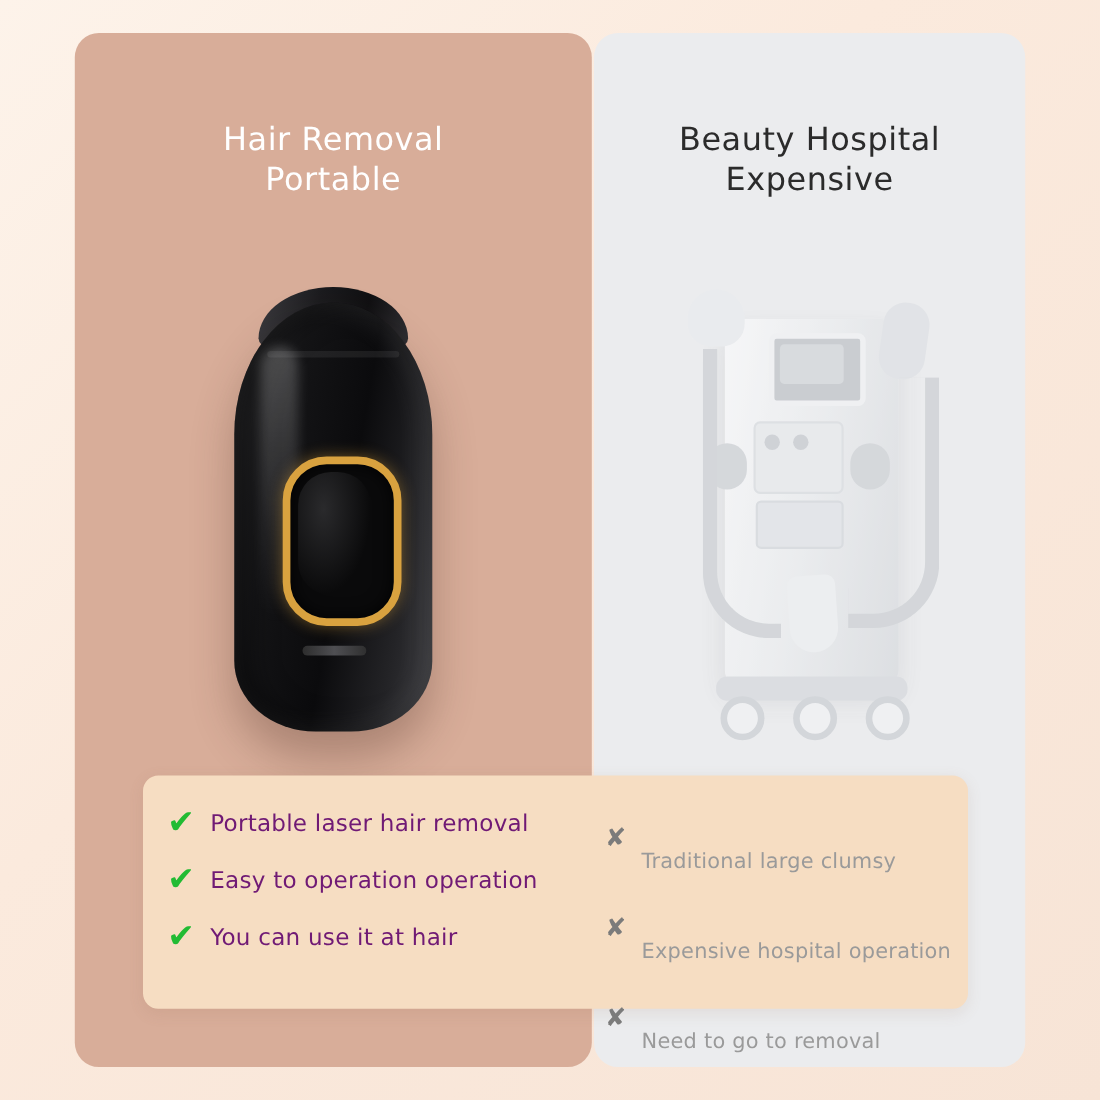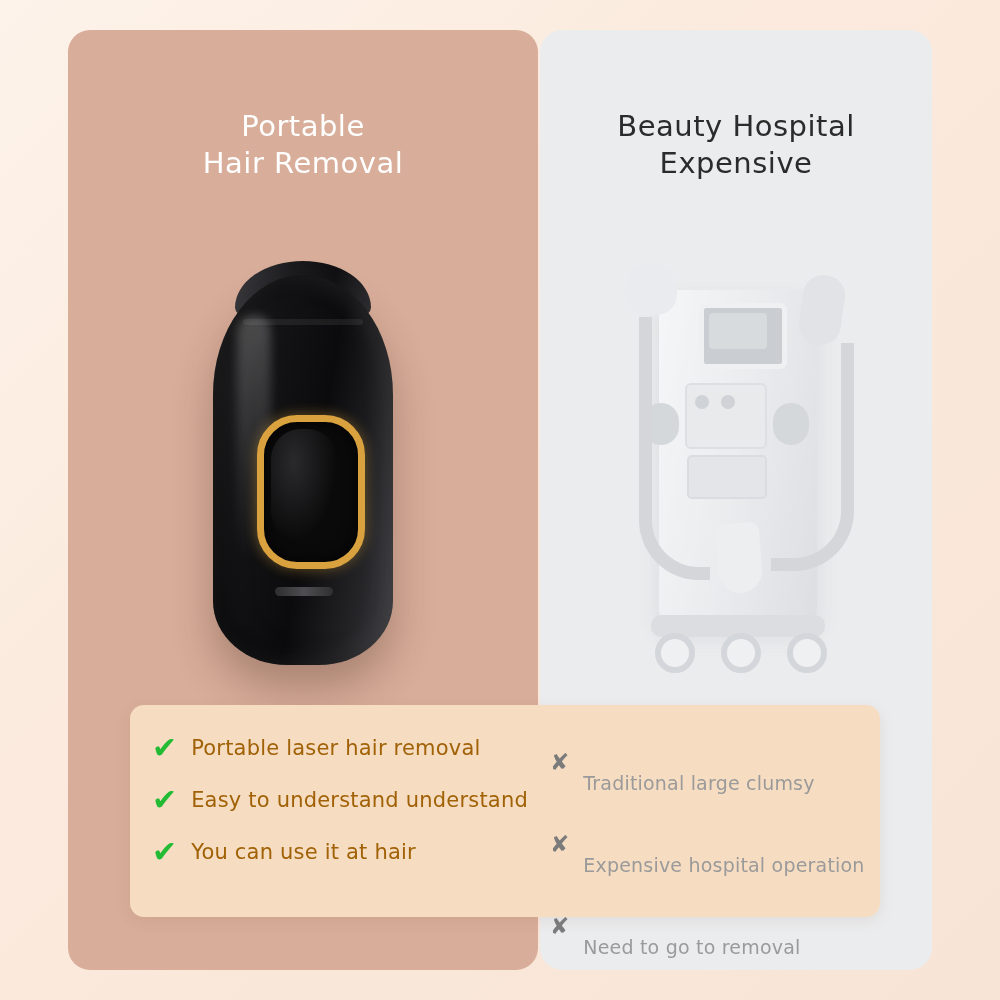--- a/index.html
+++ b/index.html
@@ -107,33 +107,33 @@
     background:#f6ddc2;border-radius:14px;
     box-shadow:0 4px 14px rgba(150,110,80,.12);
   }
   .feat-col{position:absolute;top:26px;}
   .col-pro{left:22px;width:380px;}
   .col-con{left:420px;width:320px;}
   .feat-row{display:flex;align-items:center;margin-bottom:18px;min-height:34px;}
   .mark{flex:0 0 auto;margin-right:14px;font-weight:bold;line-height:1;}
   .mark-check{color:#22bb33;font-size:30px;}
   .mark-x{color:#7b7b7b;font-size:23px;}
-  .feat-text{font-size:21px;color:#a16207;letter-spacing:.2px;}
+  .feat-text{font-size:21px;color:#701a75;letter-spacing:.2px;}
   .col-con .feat-text{font-size:19px;color:#9a9a9a;margin-top:41px;}
   .col-con .feat-row{margin-bottom:19px;}
 </style>
 </head>
 <body>
 
 <div class="stage">
 
   <div class="panel panel-left">
     <div class="panel-title">
+      <div>Hair Removal</div>
       <div>Portable</div>
-      <div>Hair Removal</div>
     </div>
 
     <div class="device">
       <div class="cap"></div>
       <div class="body"></div>
       <div class="cap-line"></div>
       <div class="gloss"></div>
       <div class="window-ring"></div>
       <div class="window-inner"></div>
       <div class="btn-strip"></div>
@@ -170,21 +170,21 @@
 
   <div class="features">
 
     <div class="feat-col col-pro">
       <div class="feat-row">
         <span class="mark mark-check">✔</span>
         <span class="feat-text">Portable laser hair removal</span>
       </div>
       <div class="feat-row">
         <span class="mark mark-check">✔</span>
-        <span class="feat-text">Easy to understand understand</span>
+        <span class="feat-text">Easy to operation operation</span>
       </div>
       <div class="feat-row">
         <span class="mark mark-check">✔</span>
         <span class="feat-text">You can use it at hair</span>
       </div>
     </div>
 
     <div class="feat-col col-con">
       <div class="feat-row">
         <span class="mark mark-x">✘</span>

